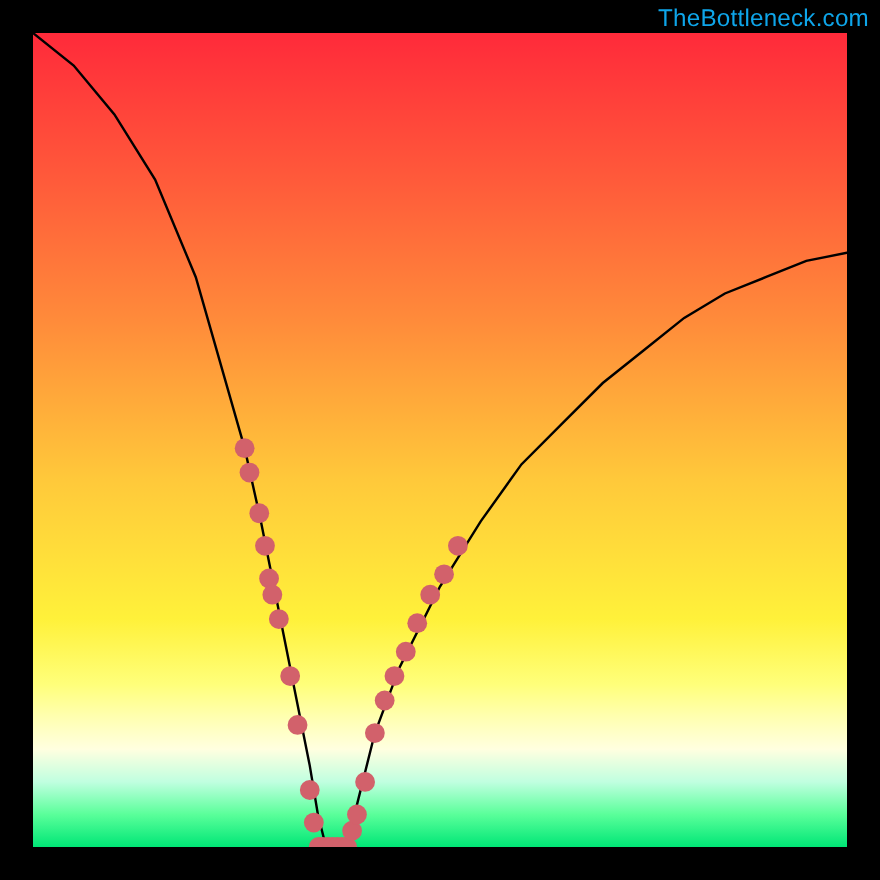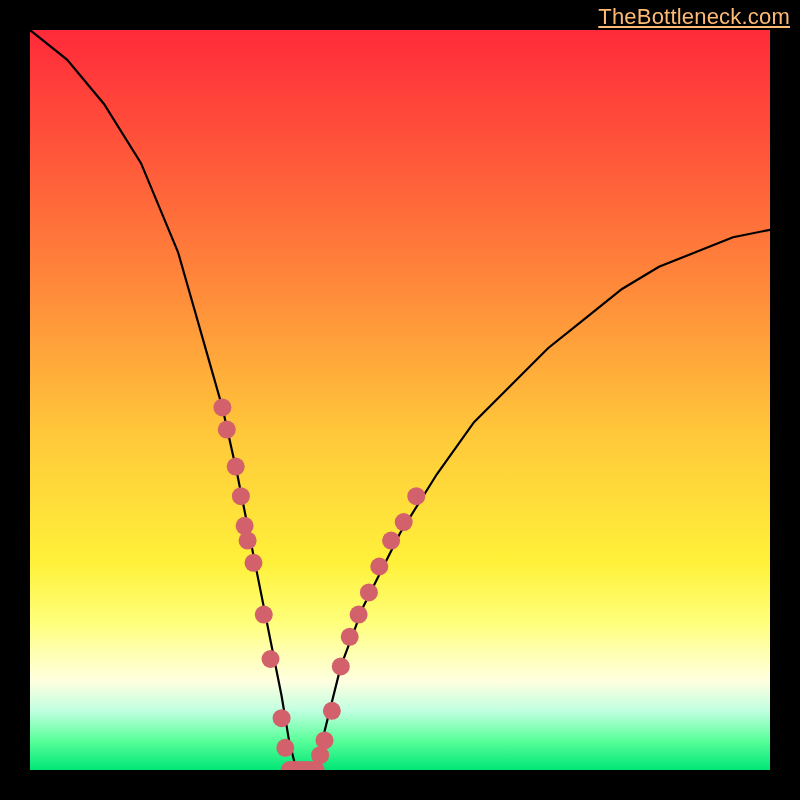--- a/index.html
+++ b/index.html
@@ -27,26 +27,25 @@
       #ffffb0 84%,
       #ffffe0 88%,
       #c0ffe0 92%,
       #5aff9a 96%,
       #00e676 100%);
   }
   .watermark {
     position: absolute;
     top: 4px;
     right: 10px;
-    color: #fdba74;
+    color: #0ea5e9;
     font-size: 22px;
     font-weight: 500;
     letter-spacing: 0.2px;
     pointer-events: none;
-    text-decoration: underline;
   }
   svg.curve {
     position: absolute;
     left: 0;
     top: 0;
     width: 740px;
     height: 740px;
     pointer-events: none;
   }
 </style>

